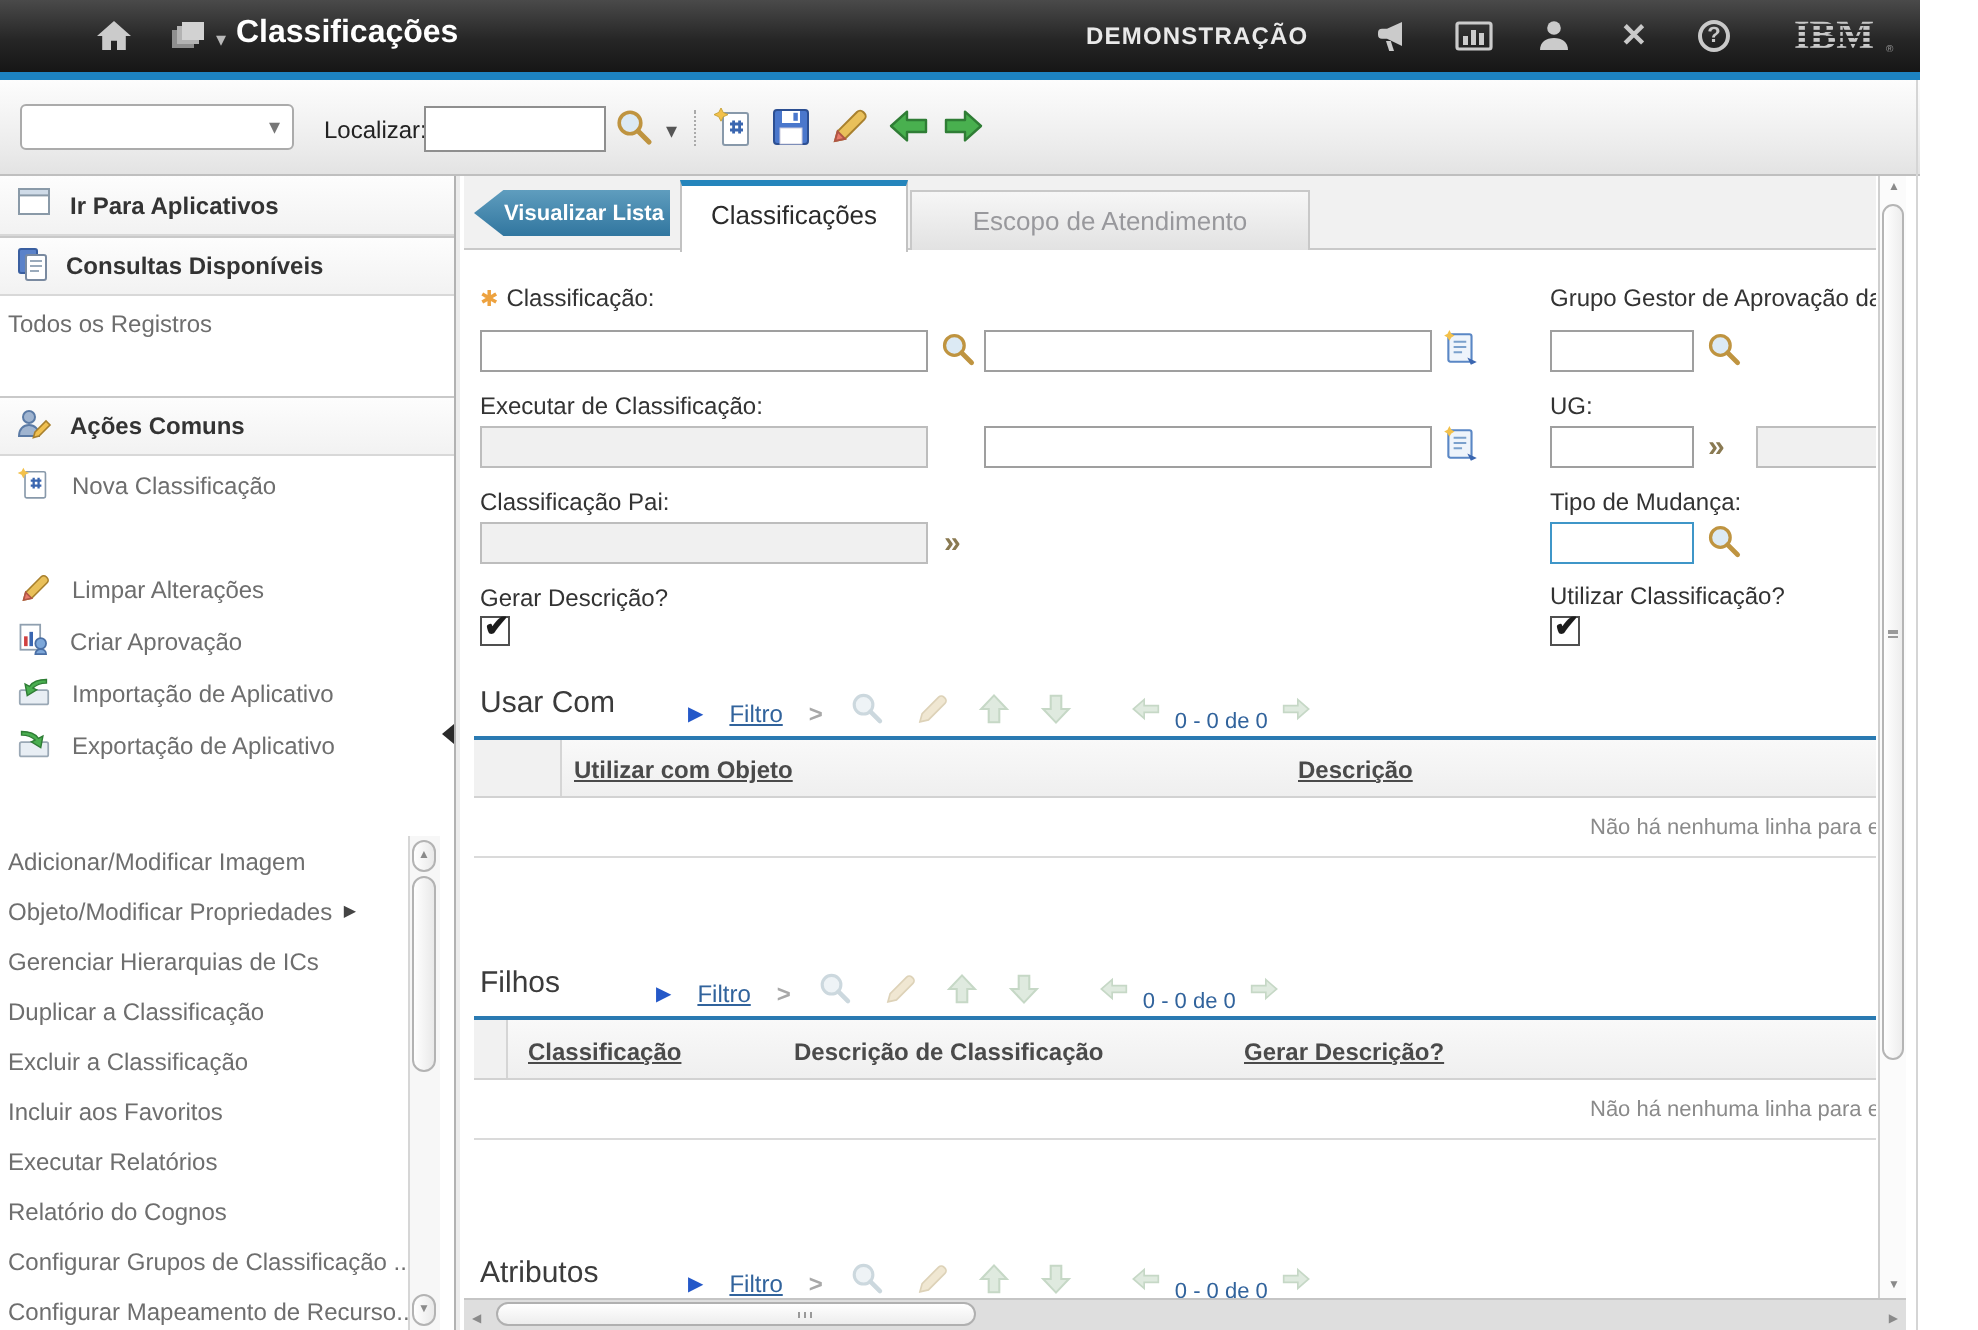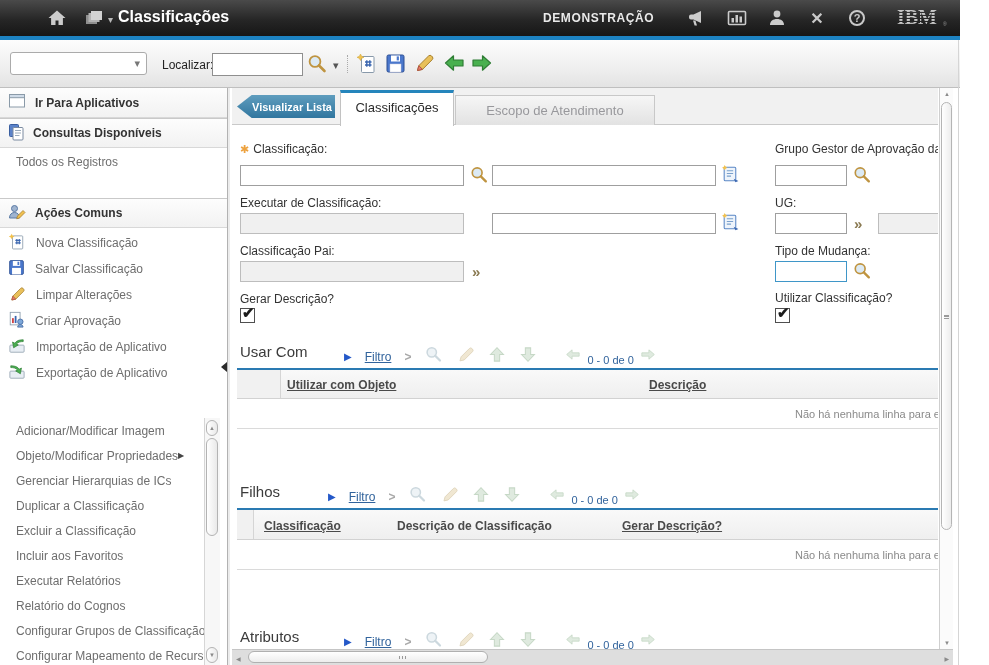--- a/index.html
+++ b/index.html
@@ -31,21 +31,21 @@
   .tsep { position:absolute; left:347px; top:15px; height:18px; border-left:1px dotted #aaa; }
 
   
   .sidebar { position:absolute; left:0; top:88px; width:228px; height:577px; background:#fff;
              border-right:1px solid #b2b2b2; box-shadow:2px 0 0 #ececec; }
   .sb-header { position:absolute; left:0; width:227px; height:30px; display:flex; align-items:center; gap:8px;
                padding-left:8px; font-size:12px; font-weight:bold; color:#333;
                background:linear-gradient(#fdfdfd,#f2f2f2); border-top:1px solid #c9c9c9; border-bottom:1px solid #d8d8d8; cursor:pointer; }
   .sb-header:first-child { border-top:none; }
   .sb-item { position:absolute; left:0; width:200px; height:26px; display:flex; align-items:center;
-             font-size:12px; color:#6e6e6e; padding-left:16px; cursor:pointer; white-space:nowrap; }
+             font-size:12px; color:#6e6e6e; padding-left:4px; cursor:pointer; white-space:nowrap; }
   .sb-action { position:absolute; left:0; width:227px; height:26px; display:flex; align-items:center; gap:10px;
                font-size:12px; color:#6e6e6e; padding-left:8px; cursor:pointer; white-space:nowrap; }
   .sb-sub { margin-left:auto; margin-right:22px; font-size:8px; color:#444; }
   .collapse-handle { position:absolute; left:221px; top:362px; width:0; height:0;
                      border-top:5px solid transparent; border-bottom:5px solid transparent; border-right:6px solid #2a2a2a; cursor:pointer; }
 
   
   .sb-scroll { position:absolute; left:204px; top:330px; width:16px; height:247px; background:#f7f7f7; border-left:1px solid #d6d6d6; }
   .pill { position:absolute; left:1px; width:12px; background:linear-gradient(90deg,#ffffff,#e9e9e9);
           border:1px solid #b3b3b3; border-radius:7px; display:flex; align-items:center; justify-content:center;
@@ -240,29 +240,20 @@
     </div>
 
     <div class="sb-action" style="top:142px;">
       <span><svg width="18" height="18" viewBox="0 0 22 22">
             <rect x="5.5" y="3.5" width="12.5" height="16" rx="1" fill="#fff" stroke="#8899aa"></rect>
             <path d="M9 9h6.5M9 12h6.5M10.8 7.2v6.6M13.8 7.2v6.6" stroke="#3a66b0" stroke-width="1.4" fill="none"></path>
             <path d="M4.5 1l1.1 2.2L8 4.3 5.6 5.4 4.5 7.6 3.4 5.4 1 4.3l2.4-1.1z" fill="#f3c14b"></path>
           </svg></span>
       <span>Nova Classificação</span>
     </div>
-    <div class="sb-action" style="top:168px;">
-      <span><svg width="17" height="17" viewBox="0 0 21 21">
-            <rect x="2" y="2" width="17" height="17" rx="1.5" fill="#4a77cc" stroke="#2c4f92"></rect>
-            <rect x="6" y="2.5" width="9" height="6" fill="#fff"></rect>
-            <rect x="11.7" y="3.4" width="2.2" height="4" fill="#4a77cc"></rect>
-            <rect x="5" y="11" width="11" height="8" fill="#fff"></rect>
-          </svg></span>
-      <span>Salvar Classificação</span>
-    </div>
     <div class="sb-action" style="top:194px;">
       <span><svg width="18" height="16" viewBox="0 0 22 20">
             <path d="M4.5 17.5l1.3-4.8L15.5 3a2.2 2.2 0 0 1 3.1 0l.6.6a2.2 2.2 0 0 1 0 3.1L9.5 16.4z" fill="#e9c05a" stroke="#a8802e"></path>
             <path d="M4.5 17.5l1.3-4.8 3.7 3.7z" fill="#e87b6a" stroke="#b05545"></path>
           </svg></span>
       <span>Limpar Alterações</span>
     </div>
     <div class="sb-action" style="top:220px;">
       <span><svg width="17" height="17" viewBox="0 0 19 19">
             <rect x="2.5" y="1.5" width="11" height="14" fill="#fff" stroke="#90a0b0"></rect>

